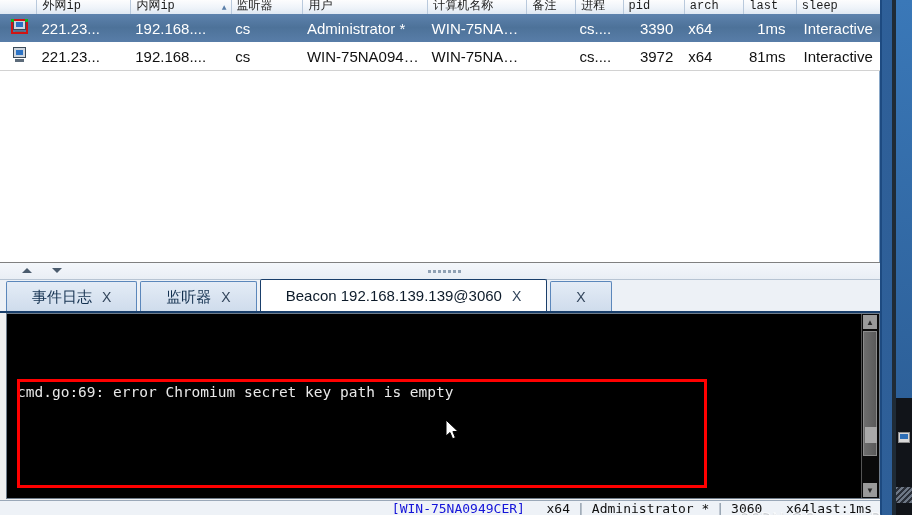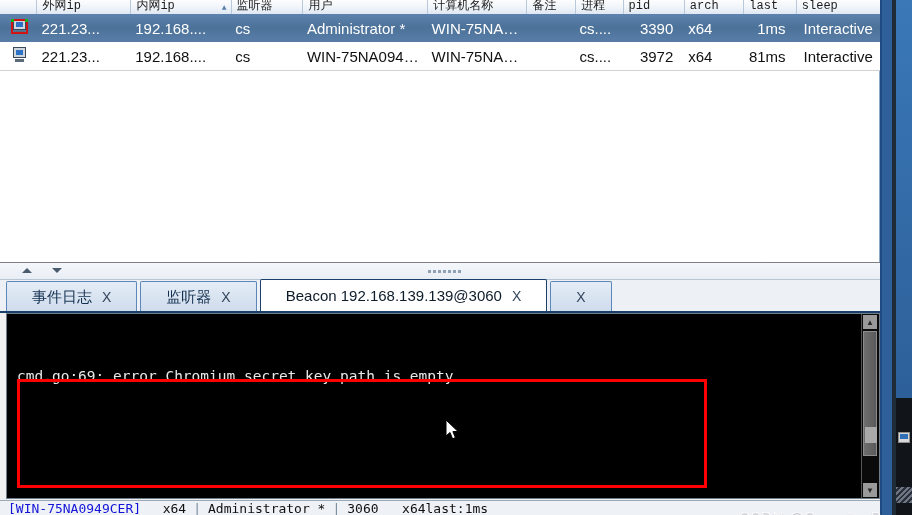--- a/index.html
+++ b/index.html
@@ -97,21 +97,21 @@
 
   
   #console-wrap{
     position:absolute;left:6px;top:313px;width:874px;height:186px;
     background:#000000;border:1px solid #6f7c8a;box-sizing:border-box;overflow:hidden;
   }
   #console{
     position:absolute;left:0;top:0;right:17px;bottom:0;
     background:#000000;color:#e8e8e8;
     font-family:"DejaVu Sans Mono","Liberation Mono",monospace;
-    font-size:14.5px;line-height:25px;padding:0 0 0 10px;box-sizing:border-box;
+    font-size:14.5px;line-height:25px;padding:16px 0 0 10px;box-sizing:border-box;
     overflow:hidden;white-space:pre;
   }
   #console .line{height:25px;}
   #redbox{
     position:absolute;left:10px;top:65px;width:690px;height:109px;
     border:3px solid #ff0000;box-sizing:border-box;pointer-events:none;
   }
   
   #cscroll{position:absolute;right:0;top:0;width:17px;bottom:0;background:#0a0a0a;border-left:1px solid #555;}
   #cscroll .btn{position:absolute;left:1px;width:14px;height:14px;background:#9a9a9a;
@@ -121,21 +121,21 @@
   #cscroll .thumb{position:absolute;left:1px;top:17px;width:14px;height:125px;
     background:linear-gradient(to right,#6e6e6e,#5a5a5a);border:1px solid #8c8c8c;box-sizing:border-box;}
   #cscroll .thumb-grip{position:absolute;left:1px;bottom:12px;width:12px;height:16px;background:#a9a9a9;}
 
   
   #statusbar{
     position:absolute;left:0;top:500px;width:880px;height:15px;
     background:#eef2f7;border-top:1px solid #9aa8b8;box-sizing:border-box;
     font-family:"DejaVu Sans Mono","Liberation Mono",monospace;
     font-size:13px;color:#101010;
-    display:flex;align-items:center;justify-content:flex-start;
+    display:flex;align-items:center;justify-content:flex-end;
     padding:0 8px;overflow:hidden;white-space:nowrap;
   }
   #statusbar .left{display:flex;align-items:center;gap:0;}
   #statusbar .host{color:#1414d8;}
   #statusbar .sep{color:#7b8a9a;padding:0 7px;}
 
   
   #watermark{
     position:absolute;right:22px;top:510px;
     font-size:16px;color:#ffffff;opacity:.55;

